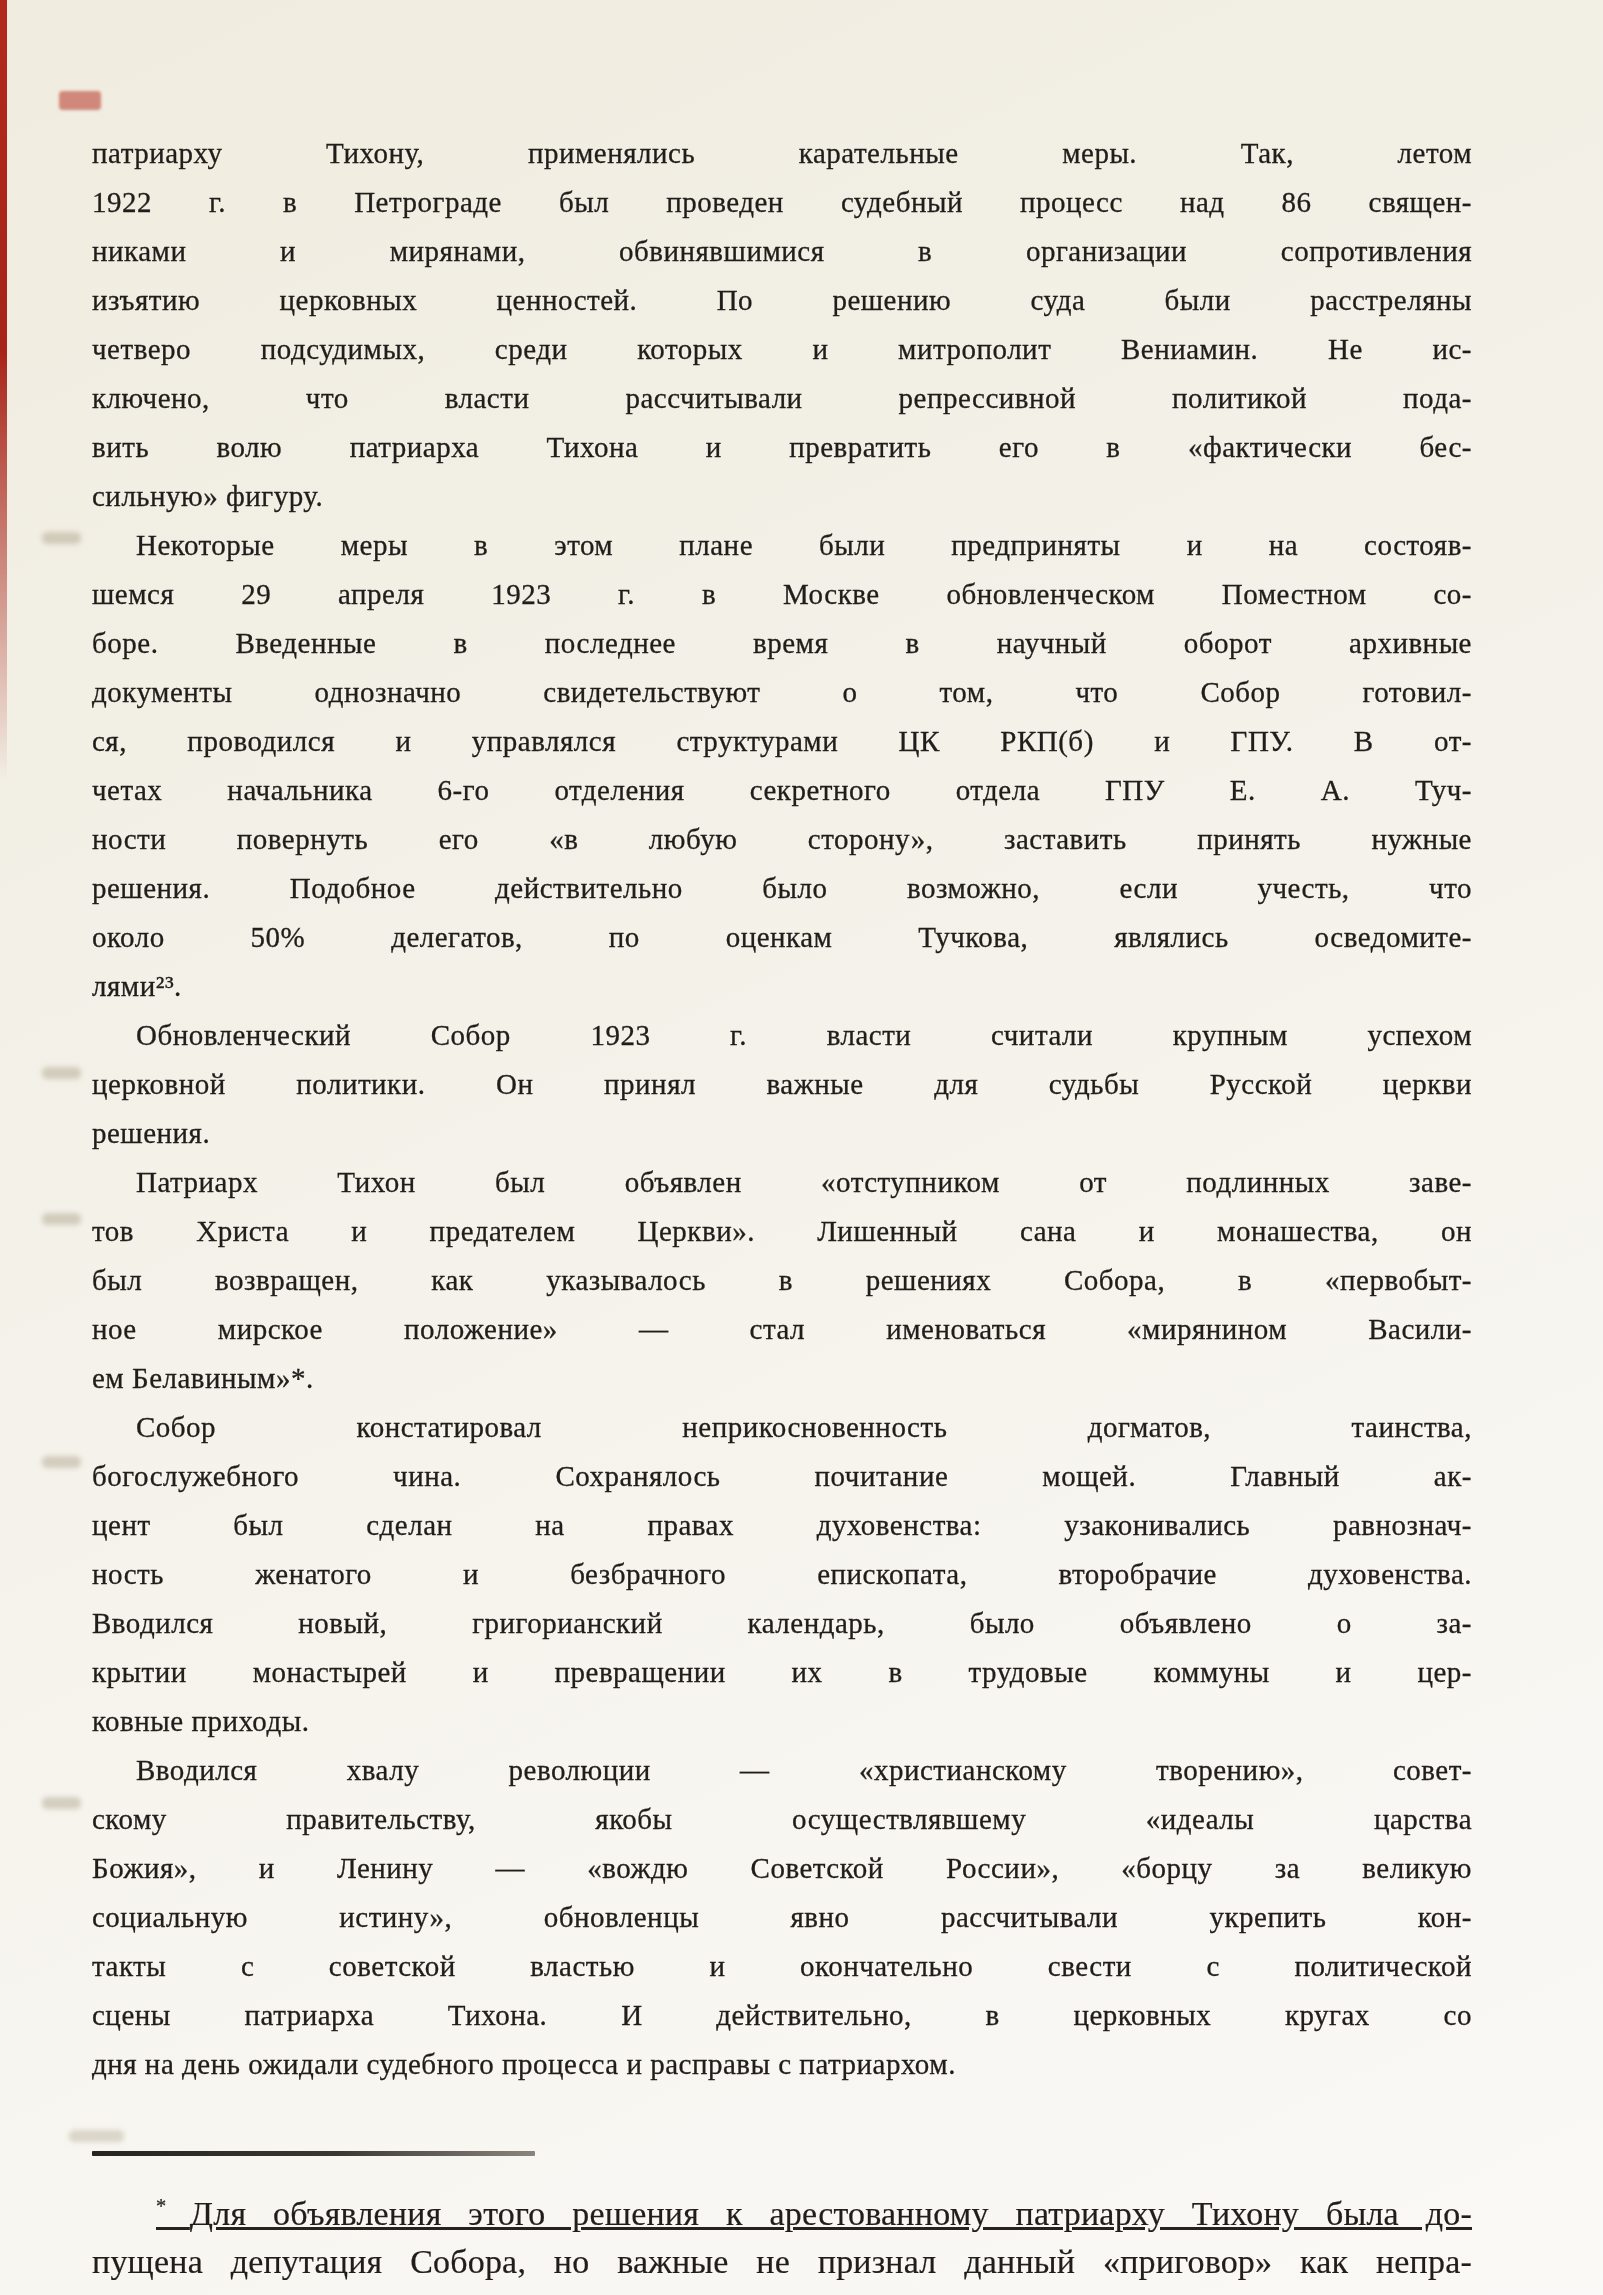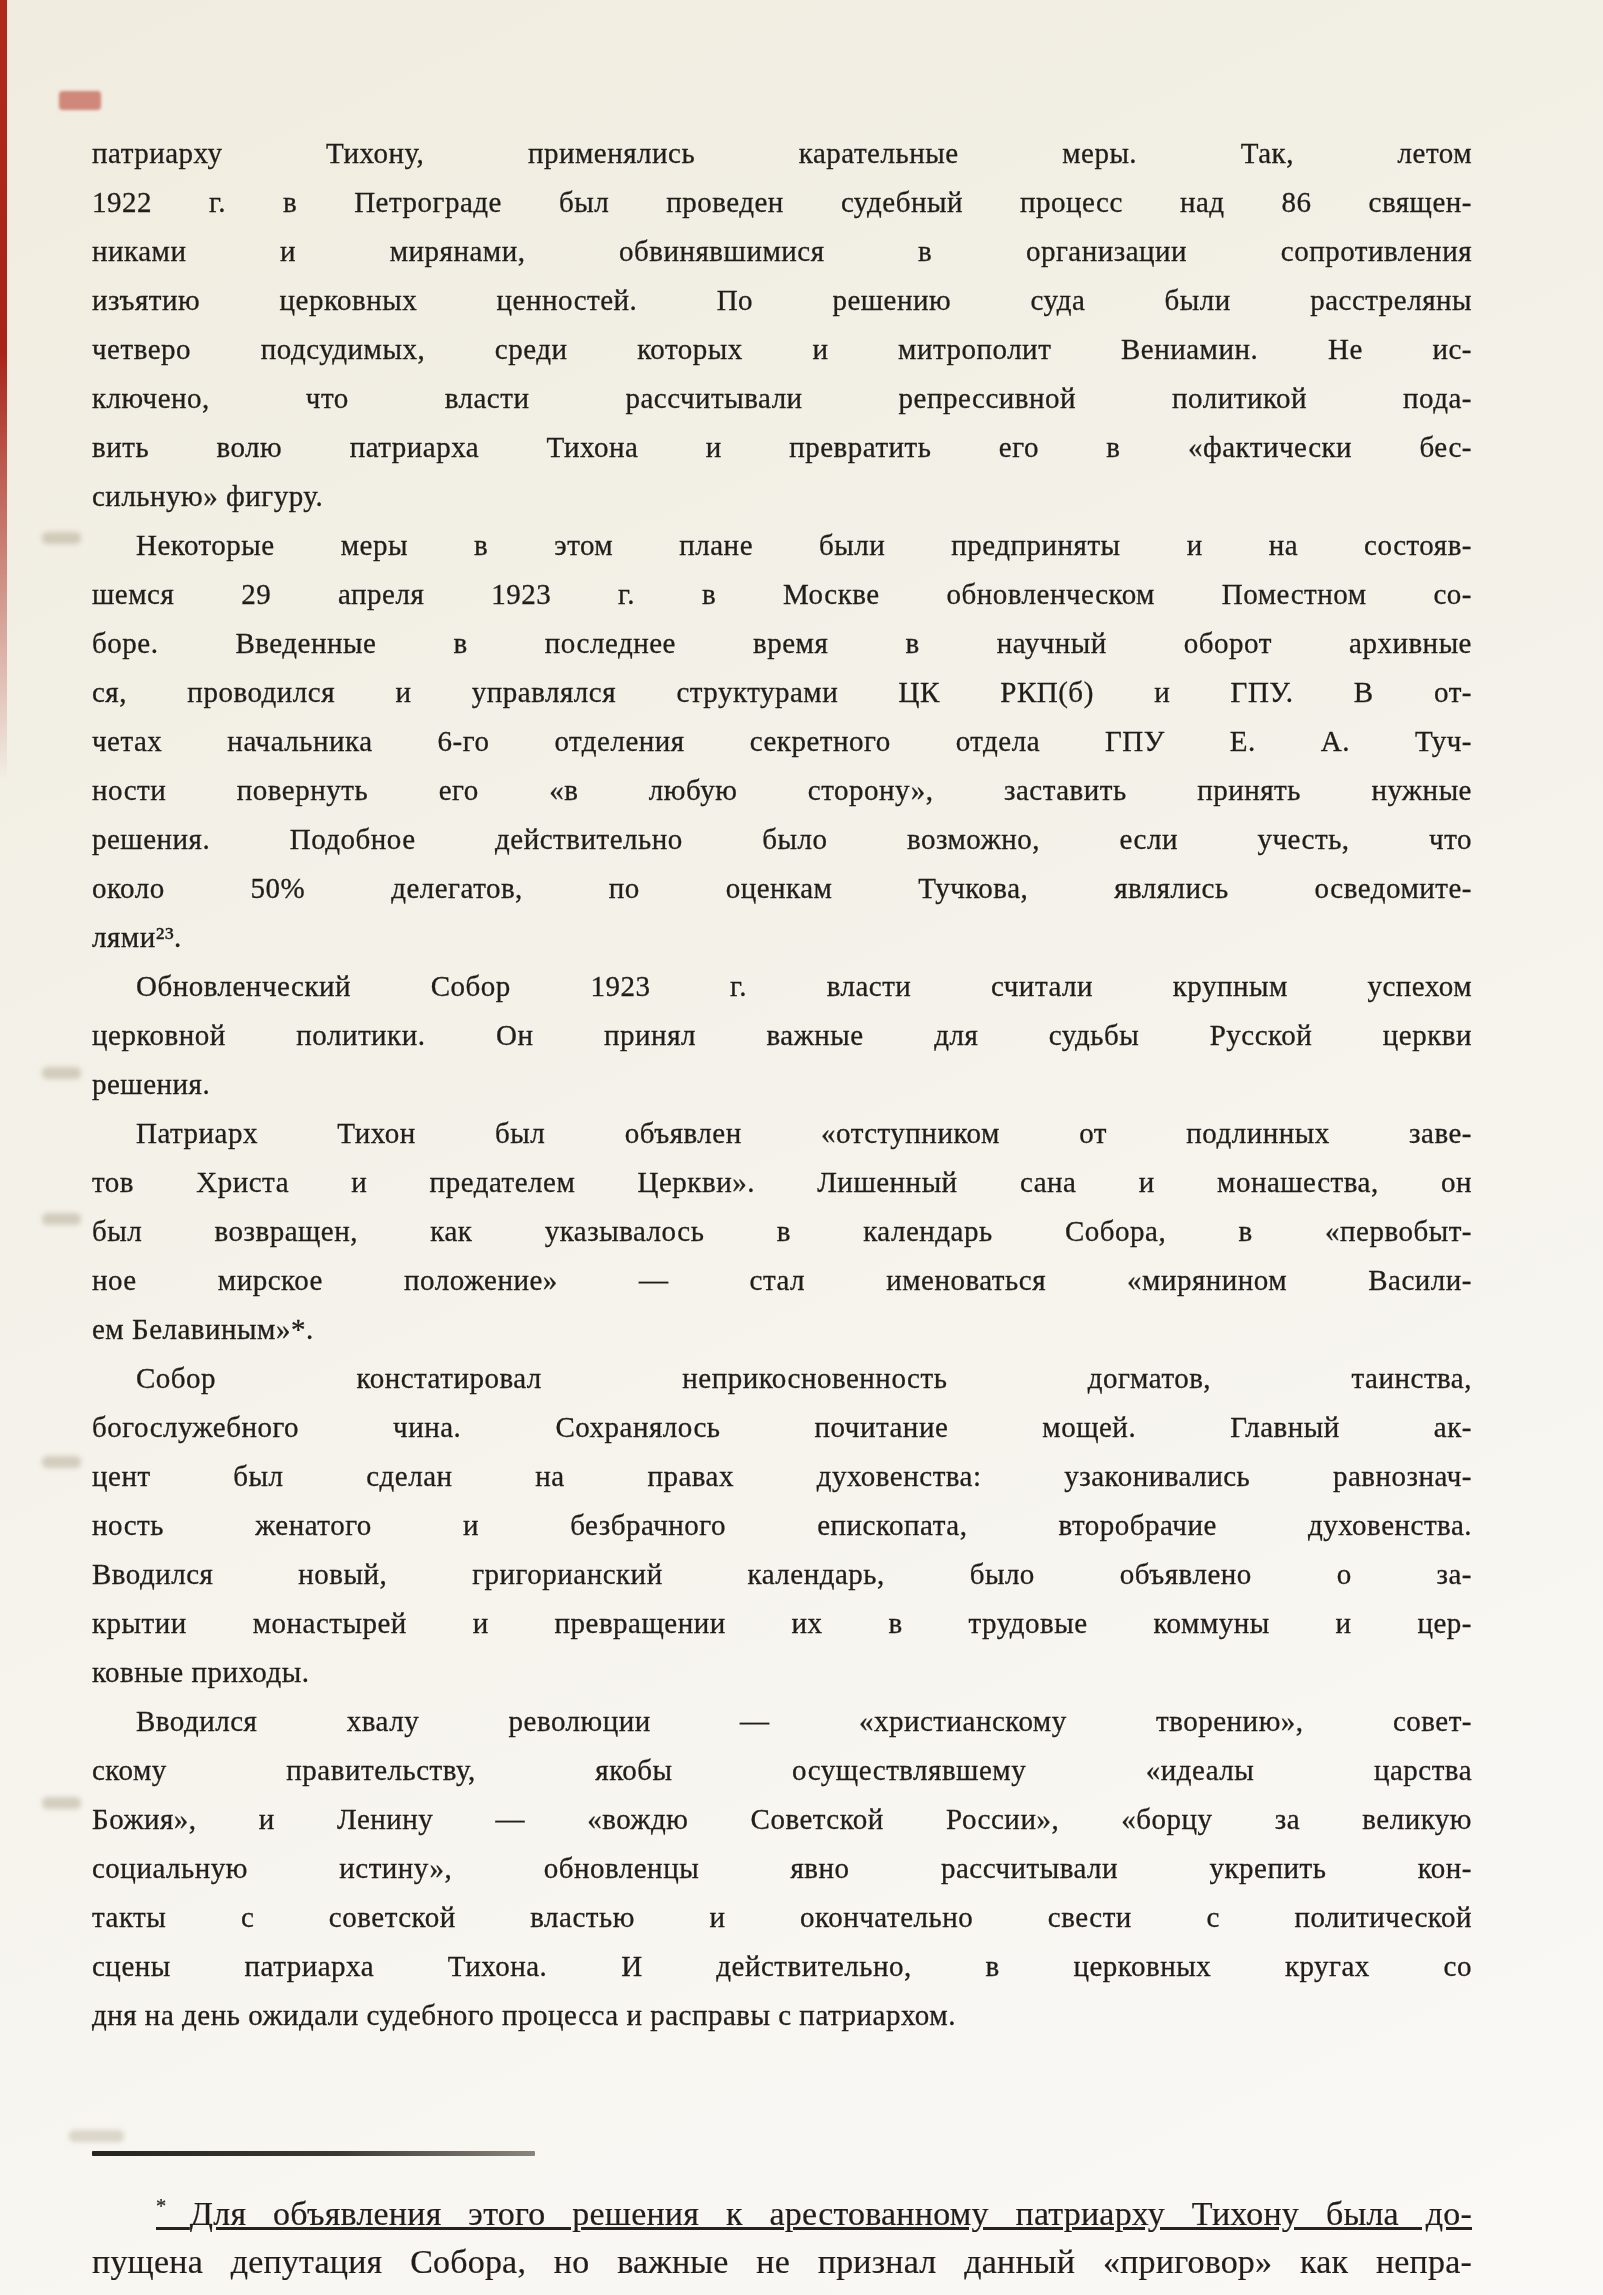--- a/index.html
+++ b/index.html
@@ -68,32 +68,33 @@
       <div class="line">1922 г. в Петрограде был проведен судебный процесс над 86 священ-</div>
       <div class="line">никами и мирянами, обвинявшимися в организации сопротивления</div>
       <div class="line">изъятию церковных ценностей. По решению суда были расстреляны</div>
       <div class="line">четверо подсудимых, среди которых и митрополит Вениамин. Не ис-</div>
       <div class="line">ключено, что власти рассчитывали репрессивной политикой пода-</div>
       <div class="line">вить волю патриарха Тихона и превратить его в «фактически бес-</div>
       <div class="line para-last">сильную» фигуру.</div>
       <div class="line para-first">Некоторые меры в этом плане были предприняты и на состояв-</div>
       <div class="line">шемся 29 апреля 1923 г. в Москве обновленческом Поместном со-</div>
       <div class="line">боре. Введенные в последнее время в научный оборот архивные</div>
+      <div class="line">документы однозначно свидетельствуют о том, что Собор готовил-</div>
       <div class="line">ся, проводился и управлялся структурами ЦК РКП(б) и ГПУ. В от-</div>
       <div class="line">четах начальника 6-го отделения секретного отдела ГПУ Е. А. Туч-</div>
       <div class="line">ности повернуть его «в любую сторону», заставить принять нужные</div>
       <div class="line">решения. Подобное действительно было возможно, если учесть, что</div>
       <div class="line">около 50% делегатов, по оценкам Тучкова, являлись осведомите-</div>
       <div class="line para-last">лями²³.</div>
       <div class="line para-first">Обновленческий Собор 1923 г. власти считали крупным успехом</div>
       <div class="line">церковной политики. Он принял важные для судьбы Русской церкви</div>
       <div class="line para-last">решения.</div>
       <div class="line para-first">Патриарх Тихон был объявлен «отступником от подлинных заве-</div>
       <div class="line">тов Христа и предателем Церкви». Лишенный сана и монашества, он</div>
-      <div class="line">был возвращен, как указывалось в календарь Собора, в «первобыт-</div>
+      <div class="line">был возвращен, как указывалось в решениях Собора, в «первобыт-</div>
       <div class="line">ное мирское положение» — стал именоваться «мирянином Васили-</div>
       <div class="line para-last">ем Белавиным»*.</div>
       <div class="line para-first">Собор констатировал неприкосновенность догматов, таинства,</div>
       <div class="line">богослужебного чина. Сохранялось почитание мощей. Главный ак-</div>
       <div class="line">цент был сделан на правах духовенства: узаконивались равнознач-</div>
       <div class="line">ность женатого и безбрачного епископата, второбрачие духовенства.</div>
       <div class="line">Вводился новый, григорианский календарь, было объявлено о за-</div>
       <div class="line">крытии монастырей и превращении их в трудовые коммуны и цер-</div>
       <div class="line para-last">ковные приходы.</div>
       <div class="line para-first">Вводился хвалу революции — «христианскому творению», совет-</div>

